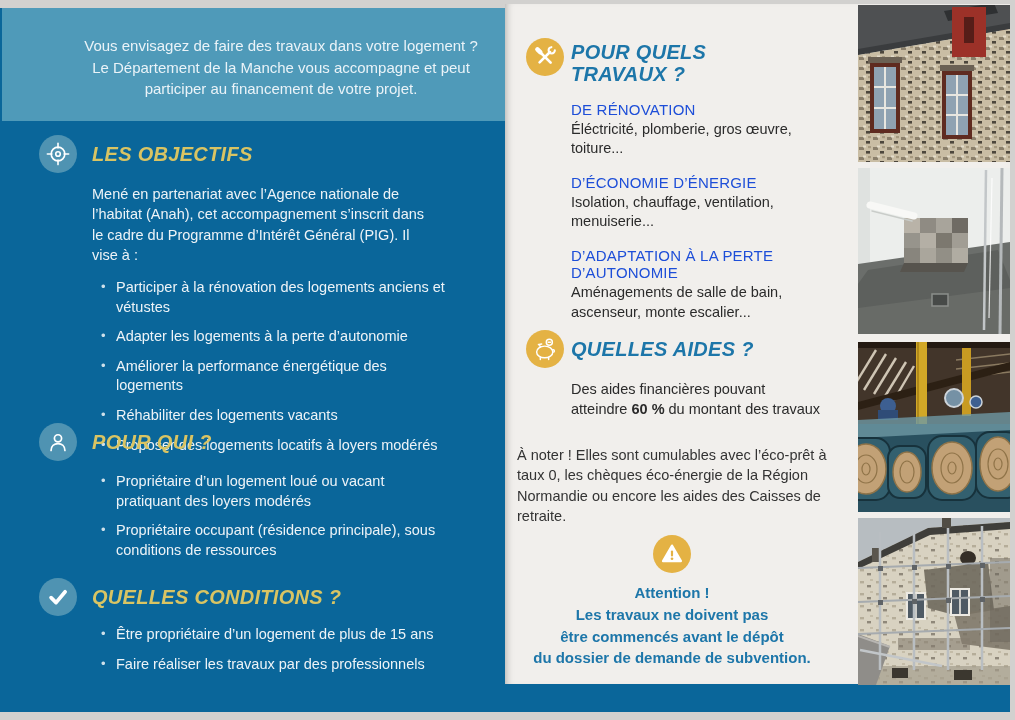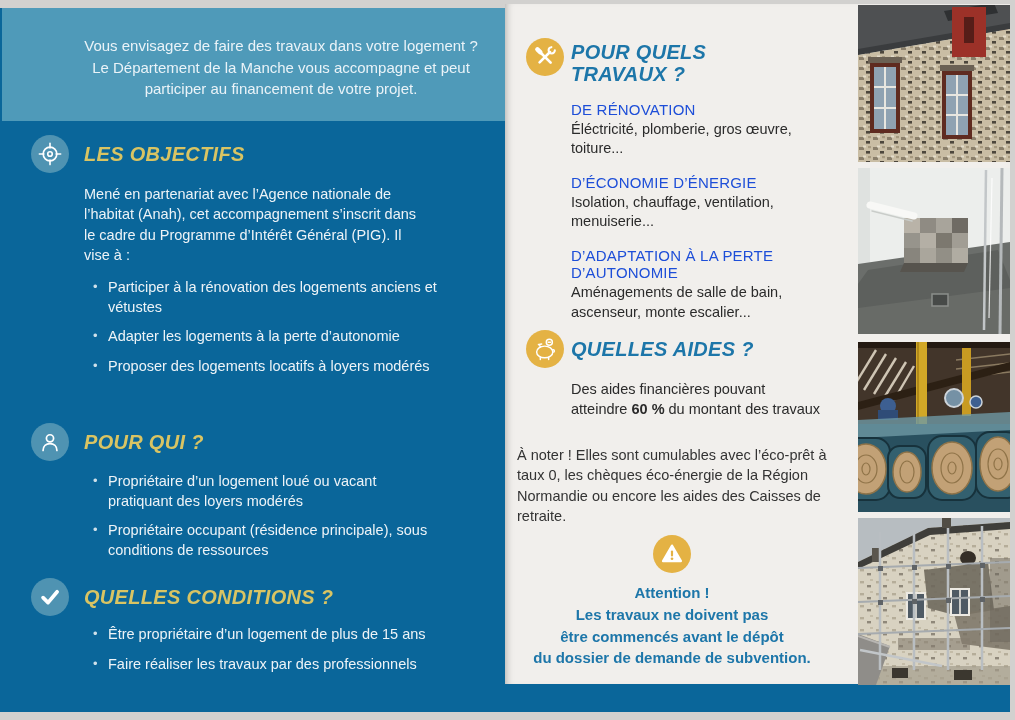--- a/index.html
+++ b/index.html
@@ -9,21 +9,21 @@
     font-family:"Liberation Sans", sans-serif;
     -webkit-font-smoothing:antialiased;
   }
   
   #blue-base{position:absolute;left:0;top:8px;width:1010px;height:704px;background:#0a669a;}
   #teal-banner{position:absolute;left:2px;top:8px;width:503px;height:113px;background:#4f9ab9;text-align:center;}
   #teal-banner .intro{padding:27px 0 0 55px;color:#eaf3f8;font-size:15px;line-height:1.44;}
   #paper{position:absolute;left:505px;top:4px;width:505px;height:680px;background:#f1efec;
          box-shadow:inset 7px 0 9px -7px rgba(0,0,0,.35);}
   
-  .lsec{position:absolute;left:0;width:505px;color:#edf3f7;}
+  .lsec{position:absolute;left:8px;width:505px;color:#edf3f7;}
   #sec-objectifs{top:135px;} #sec-pour-qui{top:423px;} #sec-conditions{top:578px;}
   .lic{position:absolute;left:31px;top:0;width:38px;height:38px;border-radius:50%;
        background:#4f93b2;display:flex;align-items:center;justify-content:center;}
   .left-h{margin:0 0 0 84px;height:38px;display:flex;align-items:center;
           color:#d9c463;font-size:20px;font-weight:700;font-style:italic;letter-spacing:.3px;}
   .left-p{margin:11px 0 0 84px;width:345px;font-size:14.5px;line-height:1.4;}
   .left-ul{margin:13px 0 0 84px;padding:0;list-style:none;font-size:14.5px;line-height:1.35;}
   .left-ul li{position:relative;padding-left:24px;margin-bottom:10px;max-width:335px;}
   .left-ul li::before{content:"•";position:absolute;left:9px;top:0;font-size:13px;color:#cfe0ea;}
   
@@ -74,20 +74,22 @@
         <line x1="2.2" y1="12" x2="6.4" y2="12"></line>
         <line x1="17.6" y1="12" x2="21.8" y2="12"></line>
       </g>
     </svg>
   </div>
   <h2 class="left-h">LES OBJECTIFS</h2>
   <p class="left-p">Mené en partenariat avec l’Agence nationale de l’habitat (Anah), cet accompagnement s’inscrit dans le cadre du Programme d’Intérêt Général (PIG). Il vise à :</p>
   <ul class="left-ul">
     <li>Participer à la rénovation des logements anciens et vétustes</li>
     <li>Adapter les logements à la perte d’autonomie</li>
+    <li>Améliorer la performance énergétique des logements</li>
+    <li>Réhabiliter des logements vacants</li>
     <li>Proposer des logements locatifs à loyers modérés</li>
   </ul>
 </div>
 
 <div class="lsec" id="sec-pour-qui">
   <div class="lic">
     <svg width="26" height="26" viewBox="0 0 24 24">
       <g stroke="#ffffff" stroke-width="1.6" fill="none" stroke-linecap="round">
         <circle cx="12" cy="8.6" r="3.3"></circle>
         <path d="M5.6 19.8 c0-4.1 2.9-6.4 6.4-6.4 s6.4 2.3 6.4 6.4"></path>

